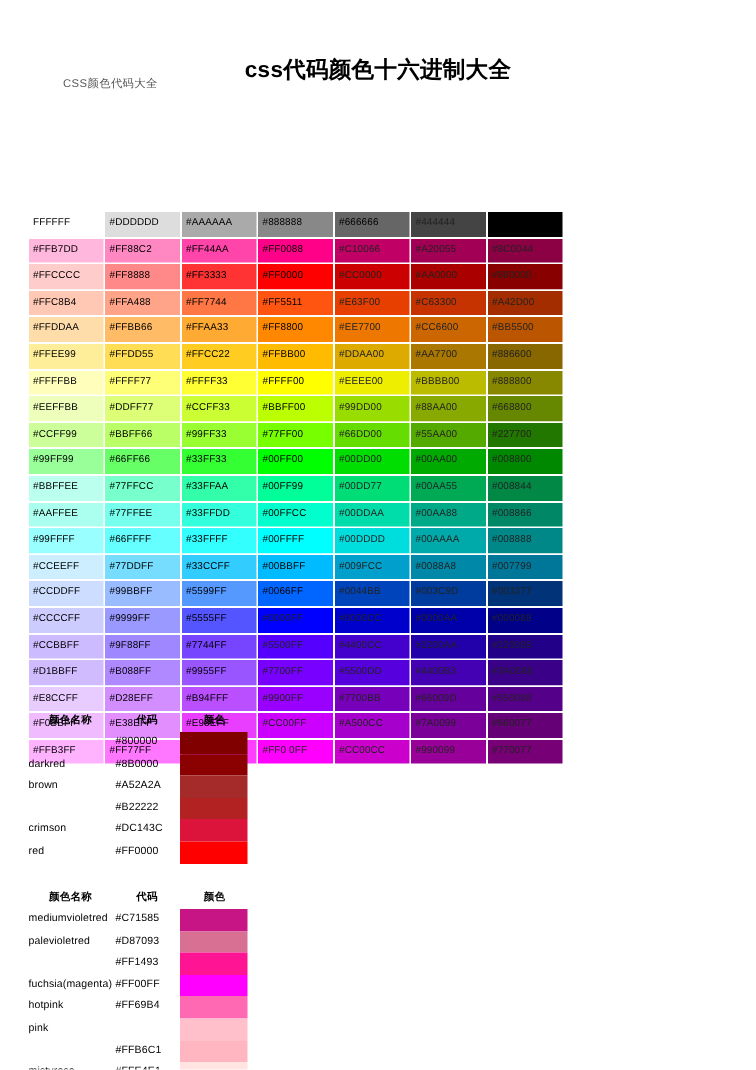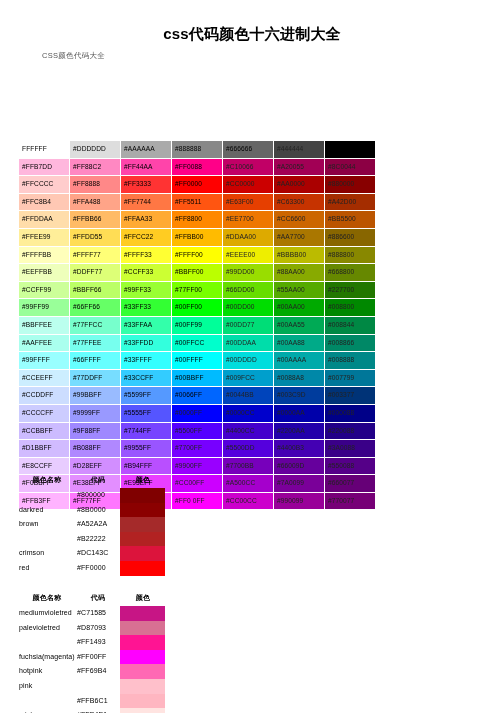--- a/index.html
+++ b/index.html
@@ -12,21 +12,21 @@
     height: 713px;
     font-family: "Liberation Sans", "DejaVu Sans", sans-serif;
     color: #000000;
     position: relative;
     overflow: hidden;
   }
   #page-title {
     text-align: center;
     font-size: 15px;
     font-weight: bold;
-    margin: 4px;
+    margin: 16px;
     padding-top: 21px;
     letter-spacing: 0.2px;
     color: #000;
   }
   #subtitle {
     position: absolute;
     left: 22px;
     top: 51px;
     font-size: 7.5px;
     color: #555555;

